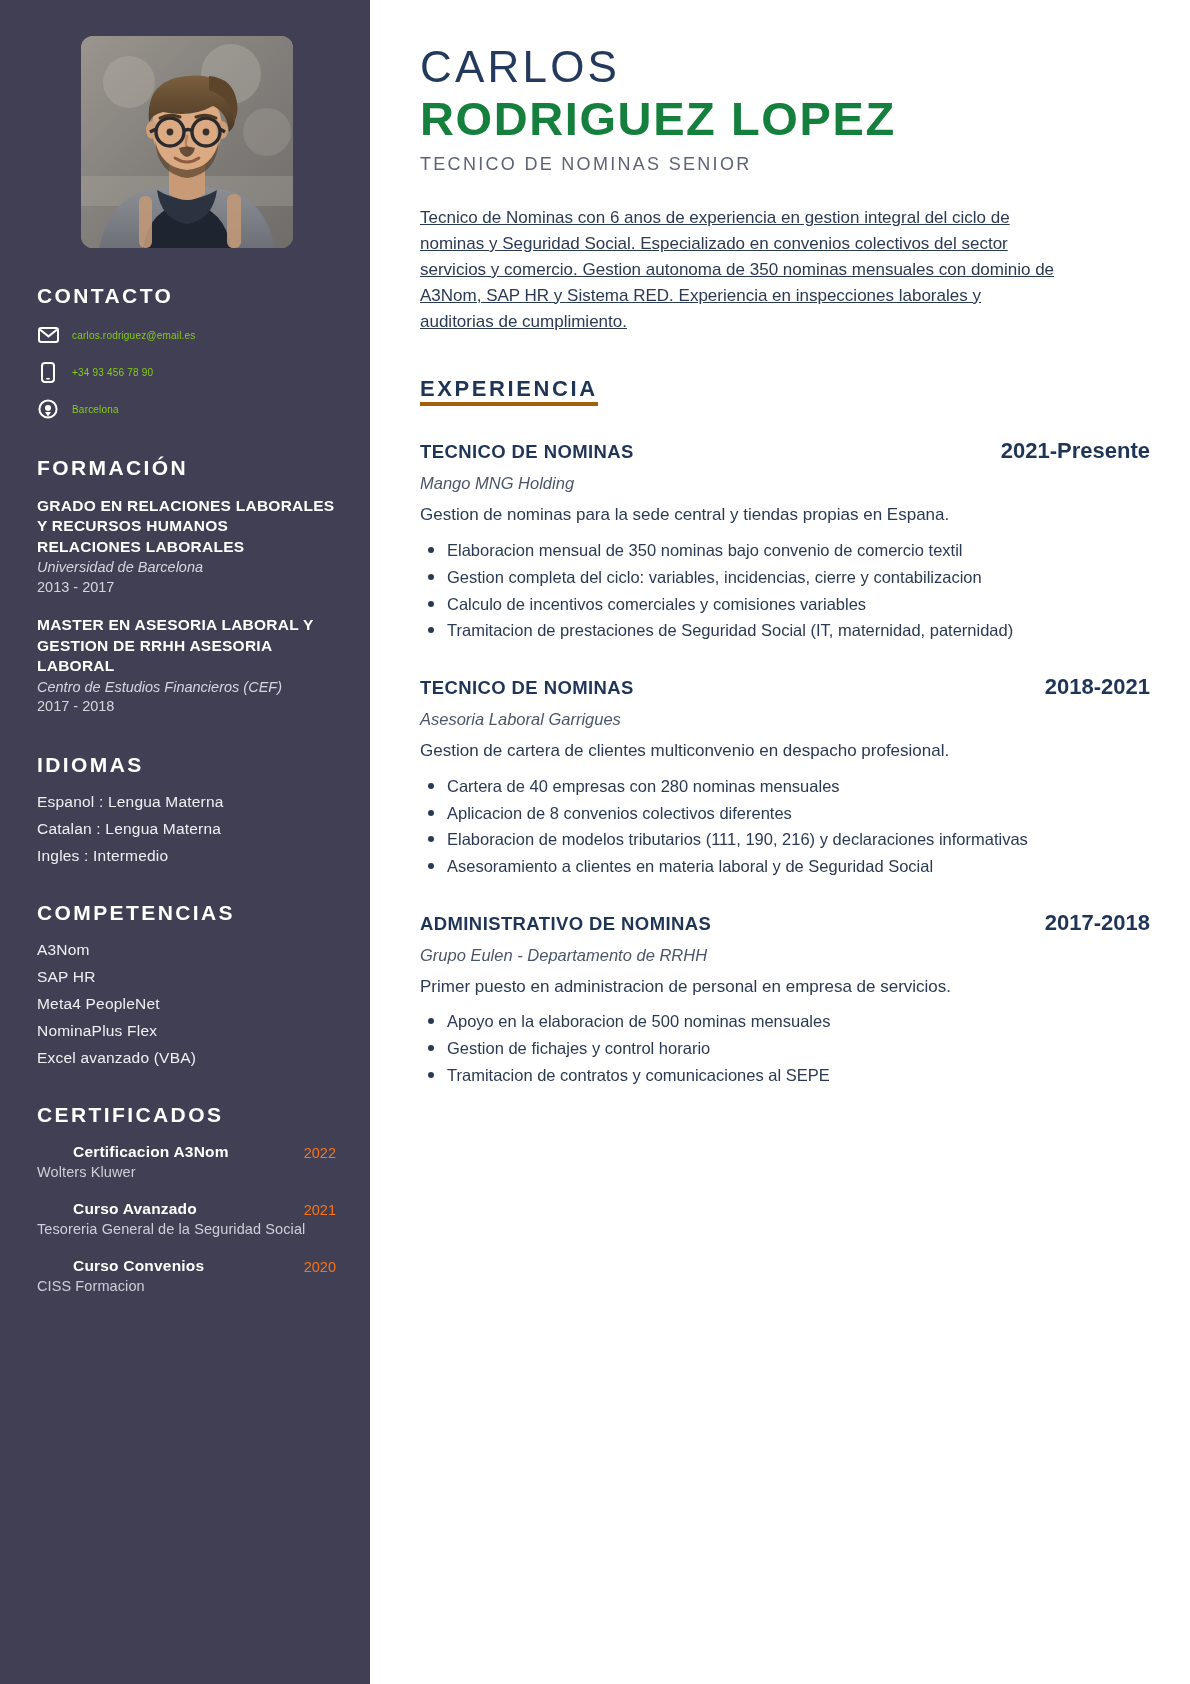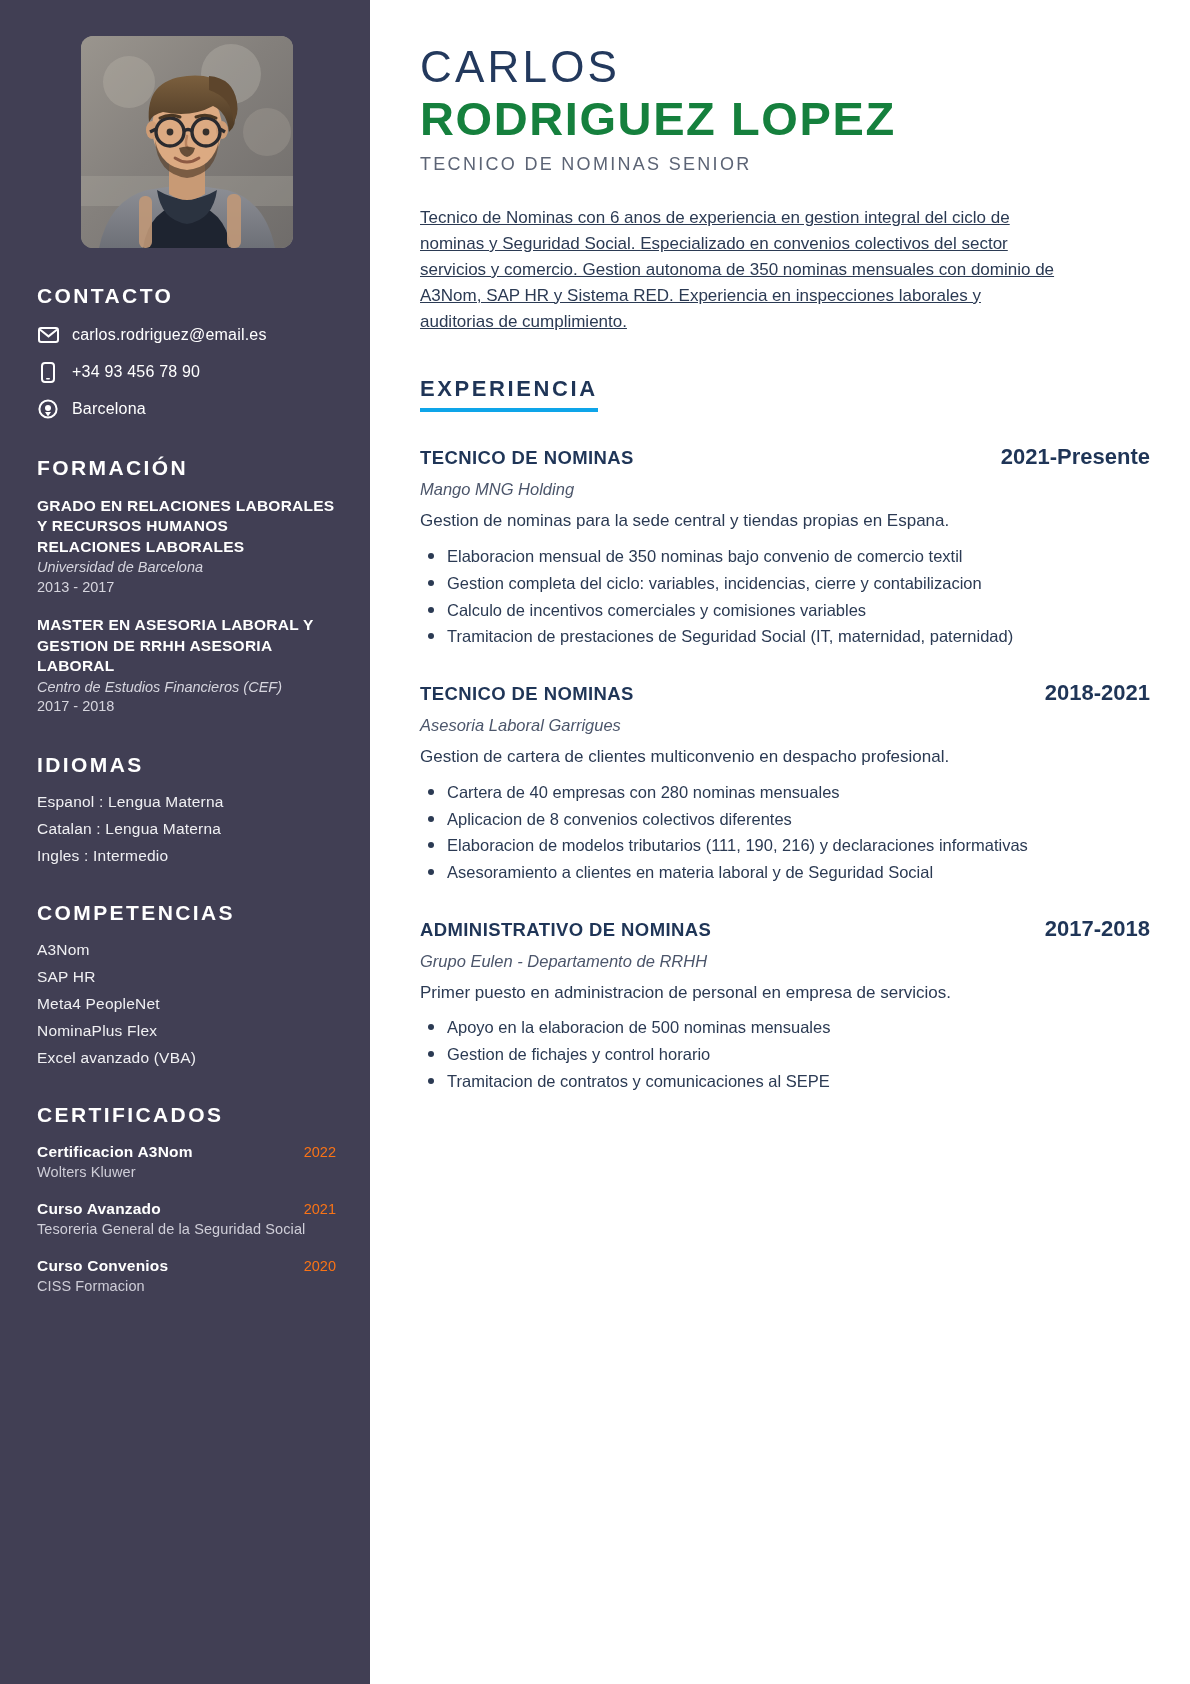--- a/index.html
+++ b/index.html
@@ -33,32 +33,32 @@
     font-size:21px;
     font-weight:bold;
     letter-spacing:2.4px;
     margin:36px 0 16px 0;
     color:#ffffff;
   }
 
   .contact-row { display:flex; align-items:center; gap:13px; margin-bottom:15px; }
   .contact-row .ic { width:22px; height:22px; flex:0 0 22px; display:flex; align-items:center; justify-content:center; }
   .contact-row .ic svg { display:block; }
-  .contact-row .txt { font-size:16px; color:#ffffff; letter-spacing:.2px;text-align:right; }
+  .contact-row .txt { font-size:10px; color:#84cc16; letter-spacing:.2px;text-align:right; }
 
   .edu-block { margin-bottom:18px; }
   .edu-deg { font-size:15.5px; font-weight:bold; line-height:1.32; letter-spacing:.25px; color:#ffffff; }
   .edu-school { font-size:14.5px; font-style:italic; line-height:1.35; color:#d6d5de; margin-top:1px; }
   .edu-years { font-size:14.5px; color:#d6d5de; line-height:1.35; }
 
   .lang-row { font-size:15.5px; color:#f0f0f3; margin-bottom:9px; letter-spacing:.2px; }
   .skill-row { font-size:15.5px; color:#f0f0f3; margin-bottom:9px; letter-spacing:.2px; }
 
   .cert-block { margin-bottom:20px; }
-  .cert-top { display:flex; justify-content:space-between; align-items:center; gap:10px; }
+  .cert-top { display:flex; justify-content:space-between; align-items:flex-end; gap:10px;margin-left:36px; }
   .cert-name { font-size:15.5px; font-weight:bold; color:#ffffff; letter-spacing:.2px; }
   .cert-year { font-size:14.5px; color:#f97316; white-space:nowrap; }
   .cert-org { font-size:14.5px; color:#cfced8; margin-top:3px; letter-spacing:.1px; }
 
   
   .main { flex:1; padding:44px 40px 40px 50px; }
 
   .name-first {
     font-size:44px; font-weight:normal; letter-spacing:3.2px;
     color:#23395d; line-height:1.06;
@@ -76,22 +76,21 @@
     margin-top:30px;
     font-size:17px; line-height:1.52; color:#2b3a53;
     max-width:635px;
     text-decoration:underline;
   }
 
   .sec-h {
     display:inline-block;
     font-size:22px; font-weight:bold; letter-spacing:2.6px;
     color:#1f3557; margin-top:42px;
-    border-bottom:4px solid #0ea5e9;
-    padding-bottom:6px;
+    border-bottom:4px solid #a16207;
   }
 
   .job { margin-top:32px; }
   .job-head { display:flex; justify-content:space-between; align-items:baseline; gap:16px; }
   .job-role { font-size:18.5px; font-weight:bold; letter-spacing:.4px; color:#1f3557; }
   .job-dates { font-size:22px; font-weight:bold; color:#1f3557; white-space:nowrap; }
   .job-company { font-size:16.5px; font-style:italic; color:#4c566b; margin-top:10px; }
   .job-desc { font-size:17px; color:#2b3a53; margin-top:10px; line-height:1.45; }
 
   ul.bullets { list-style:none; margin-top:11px; }

